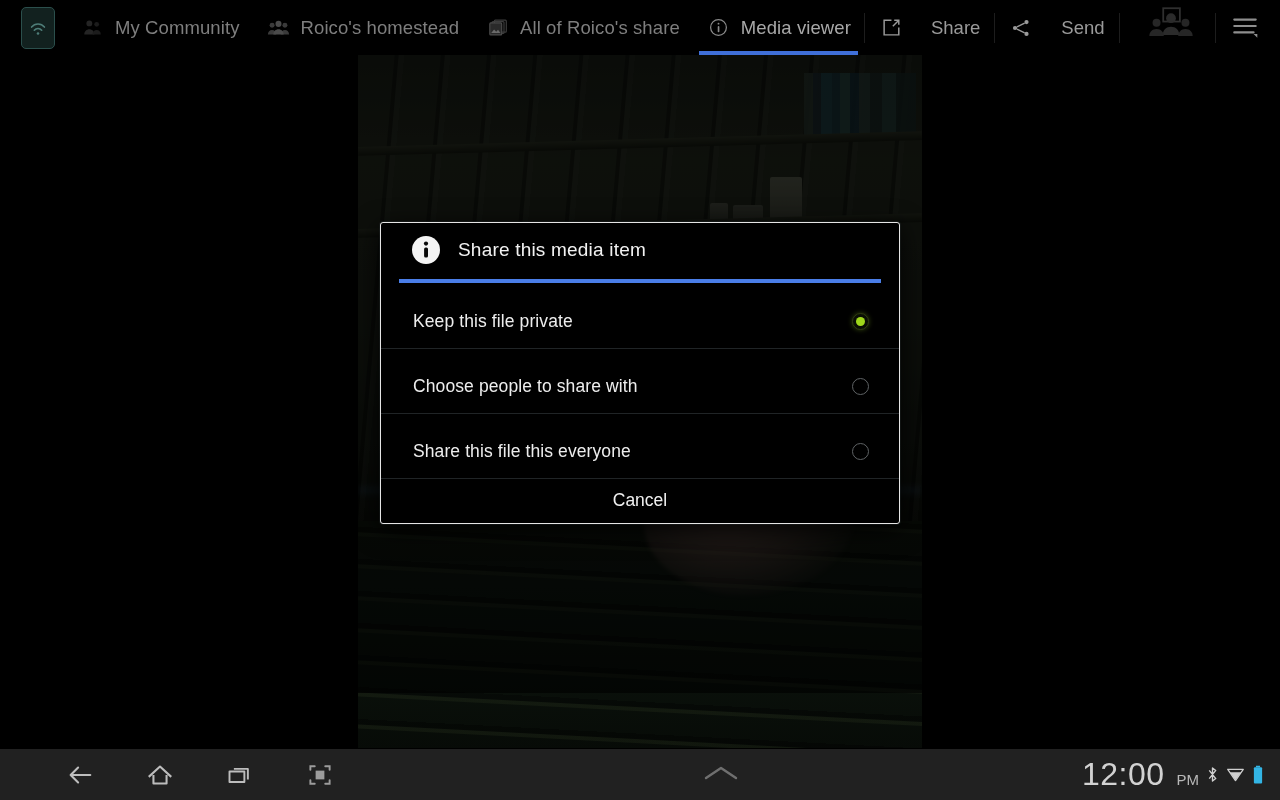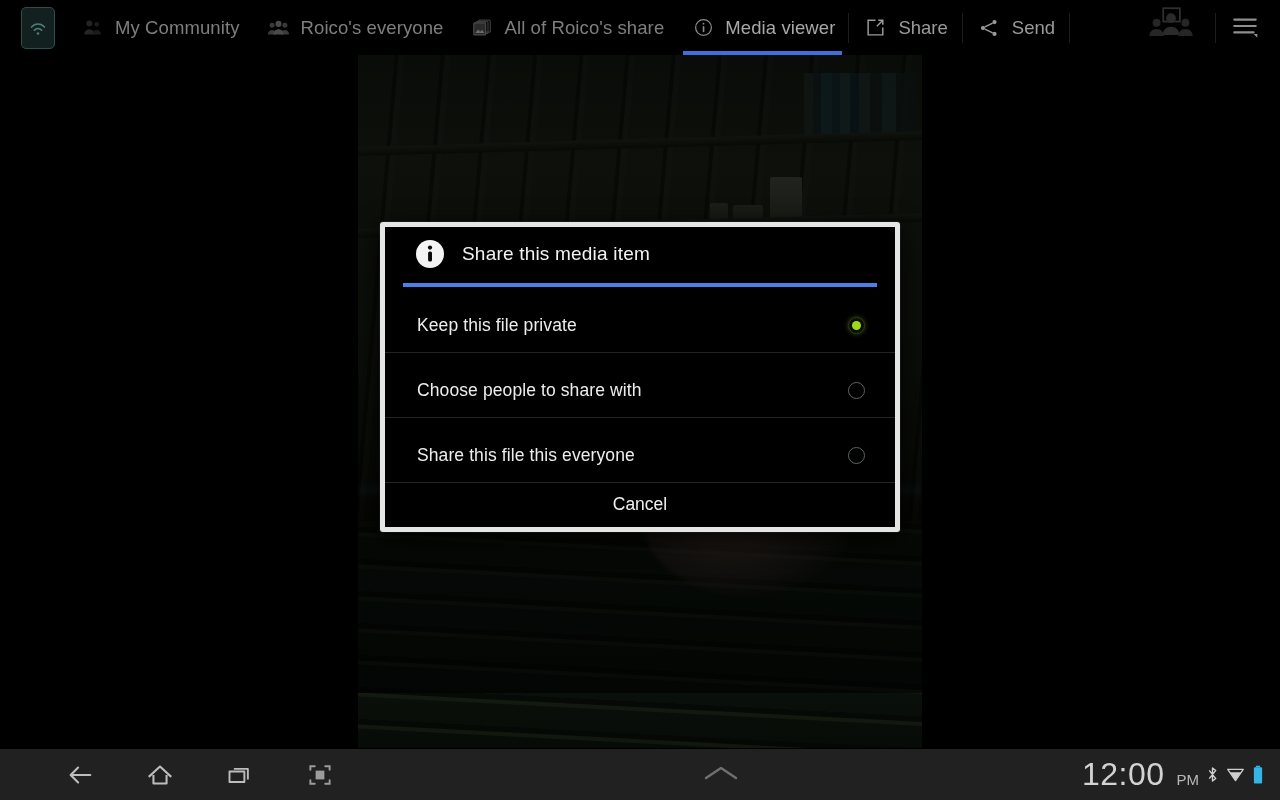--- a/index.html
+++ b/index.html
@@ -37,21 +37,21 @@
   .tab .tlabel { font-size:18.5px; color:#7e7e7e; letter-spacing:.1px; white-space:nowrap; }
   .tab.active .tlabel { color:#a8a8a8; }
   .tab.active::after {
     content:""; position:absolute; left:6px; right:6px; bottom:0;
     height:4px; background:#3f6fd8;
   }
   .tab .ticon { width:26px; height:24px; display:flex; align-items:center; justify-content:center; flex:none; }
   .tab .ticon svg { display:block; }
 
   .act {
-    height:55px; display:flex; align-items:center; gap:11px;
+    height:55px; display:flex; align-items:center; gap:28px;
     padding:0 14px; flex:none; position:relative;
   }
   .act .alabel { font-size:18.5px; color:#9a9a9a; white-space:nowrap; }
   .act .aicon { width:24px; height:24px; display:flex; align-items:center; justify-content:center; }
 
   .vsep { width:1px; height:30px; background:#1d1d1d; flex:none; }
 
   .iconbtn { height:55px; display:flex; align-items:center; justify-content:center; padding:0 14px; flex:none; }
   .spacer { flex:1 1 auto; }
 
@@ -136,21 +136,21 @@
   #scrim {
     position:absolute; left:0; top:0; width:1280px; height:693px;
     background:rgba(0,0,0,.62);
     z-index:10;
   }
 
   
   #dialog {
     position:absolute; left:380px; top:222px; width:520px;
     background:#000;
-    border:5px solid #e5e5e5;
+    border:1px solid #e5e5e5;
     border-radius:3px;
     box-shadow:0 0 0 1px rgba(120,140,150,.10), 0 6px 26px rgba(0,0,0,.9);
     z-index:20;
   }
   #dlg-head {
     height:54px; display:flex; align-items:center; gap:17px;
     padding:0 30px;
   }
   .info-icon { width:30px; height:30px; flex:none; }
   #dlg-title { font-size:19px; color:#f2f2f2; letter-spacing:.2px; }
@@ -233,21 +233,21 @@
       <span class="ticon">
         <svg viewBox="0 0 26 24" width="25" height="22">
           <circle cx="6" cy="9" r="2.7" fill="#3a3a3a"></circle>
           <path d="M1.4 19c0-2.9 2.1-4.9 4.6-4.9s4.6 2 4.6 4.9z" fill="#3a3a3a"></path>
           <circle cx="20" cy="9" r="2.7" fill="#3a3a3a"></circle>
           <path d="M15.4 19c0-2.9 2.1-4.9 4.6-4.9s4.6 2 4.6 4.9z" fill="#3a3a3a"></path>
           <circle cx="13" cy="7.5" r="3.3" fill="#4a4a4a"></circle>
           <path d="M7.4 19c0-3.4 2.5-5.7 5.6-5.7s5.6 2.3 5.6 5.7z" fill="#4a4a4a"></path>
         </svg>
       </span>
-      <span class="tlabel">Roico's everyone</span>
+      <span class="tlabel">Roico's homestead</span>
     </div>
 
     <div class="tab">
       <span class="ticon">
         <svg viewBox="0 0 24 24" width="23" height="22">
           <rect x="7.5" y="3.5" width="13" height="13" rx="1" fill="none" stroke="#3c3c3c" stroke-width="1.3"></rect>
           <rect x="5" y="5" width="13" height="13" rx="1" fill="none" stroke="#3c3c3c" stroke-width="1.3"></rect>
           <rect x="2.5" y="6.5" width="13" height="13" rx="1" fill="#2a2a2a" stroke="#4a4a4a" stroke-width="1.3"></rect>
           <path d="M4 17.5l3.2-4 2.3 2.6 2-2.3 2.6 3.7z" fill="#6a6a6a"></path>
         </svg>

